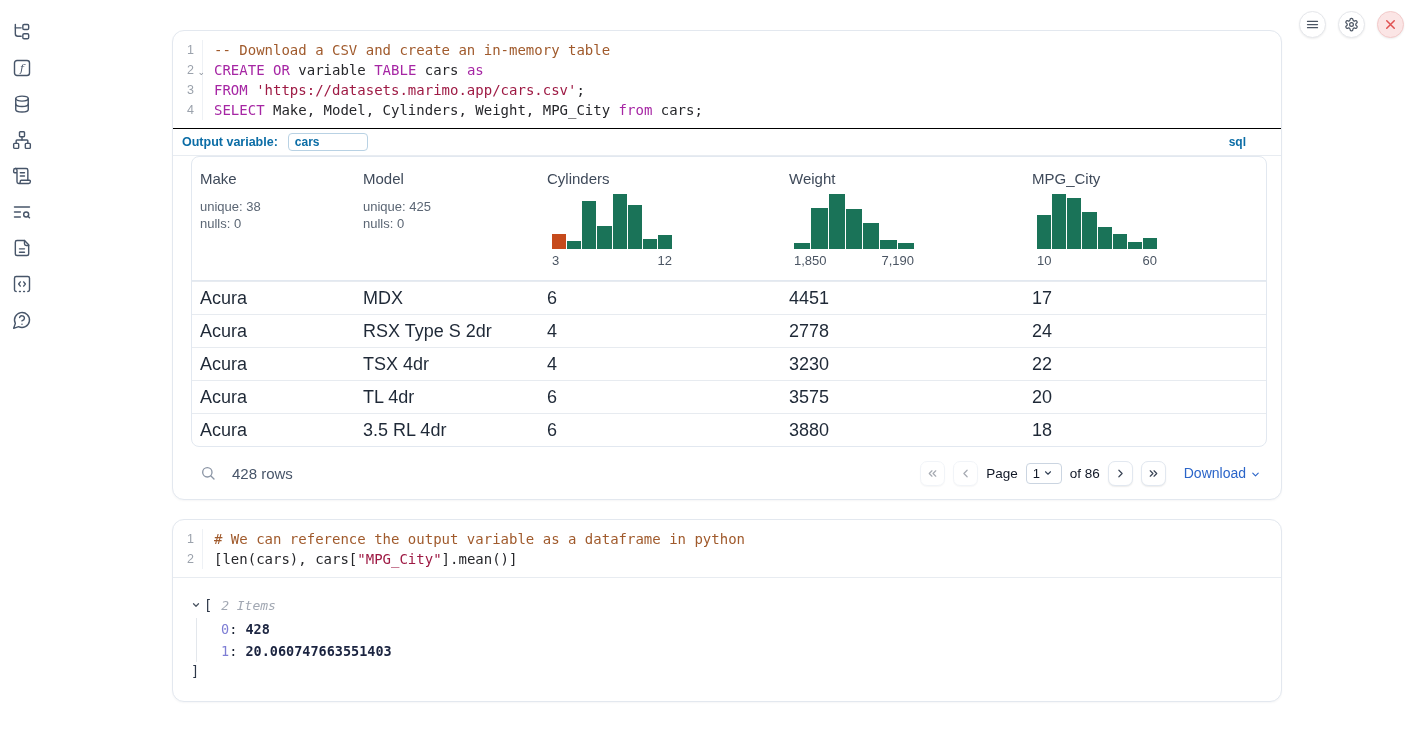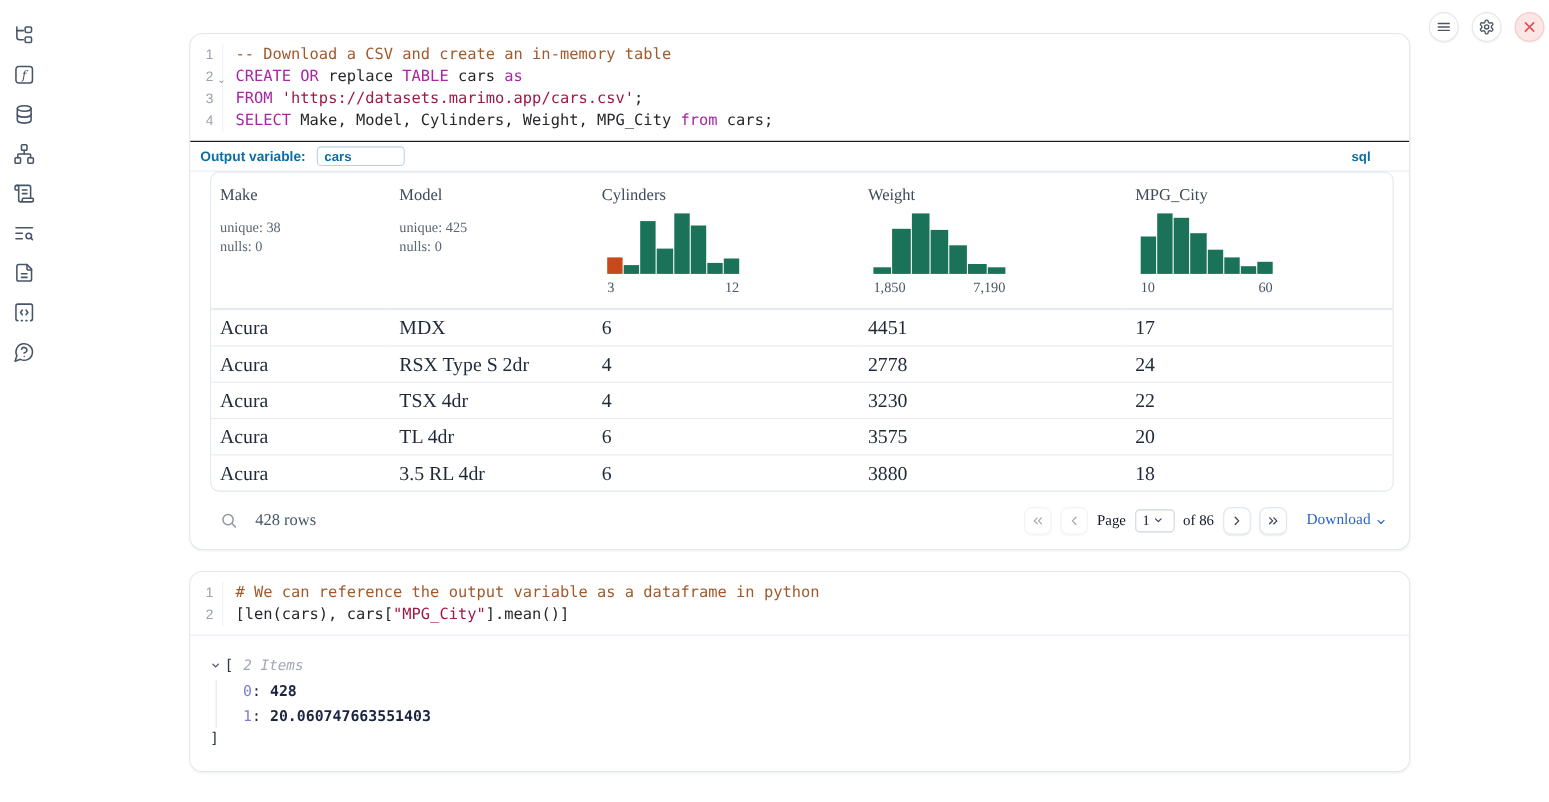--- a/index.html
+++ b/index.html
@@ -43,21 +43,21 @@
   .outvar-row { border-top:1px solid #000000; height:27px; display:flex;
                 align-items:center; padding-left:9px; }
   .outvar-label { color:#0b6da6; font-weight:bold; font-size:12.5px; }
   .outvar-input { margin-left:10px; width:80px; height:18px; border:1px solid #b9d2e4;
                   border-radius:4px; font-family:"Liberation Sans",sans-serif;
                   font-weight:bold; font-size:12px; color:#0b6da6; padding:0 6px; outline:none; }
   .lang-badge { margin-left:auto; margin-right:35px; color:#0b6da6;
                 font-weight:bold; font-size:12px; }
 
   
-  .output-section { border-top:1px solid #e8ecf1; padding:0 18px 0;font-family:Liberation Serif, serif; }
+  .output-section { border-top:1px solid #e8ecf1; padding:0 18px 0; }
   table.dtable { width:1074px; border:1px solid #e2e8f0; border-radius:8px;
                  border-collapse:separate; border-spacing:0; table-layout:fixed; }
   .dtable th { vertical-align:top; text-align:left; padding:13px 8px 6px;
                border-bottom:1px solid #e2e8f0; height:124px; font-weight:normal; }
   .col-name  { font-size:15px; color:#3f4a5a; }
   .col-stats { margin-top:11px; font-size:13px; color:#5b6674; line-height:17px; }
   .hist { width:120px; margin-left:5px; margin-top:7px; }
   .hist-bars { height:55px; display:flex; align-items:flex-end; gap:1px; }
   .hist-bar { flex:1 1 0; }
   .hist-labels { display:flex; justify-content:space-between; font-size:13px;
@@ -197,21 +197,21 @@
 <main class="main">
 
   <section class="cell">
     <div class="code-area" id="sql-code">
         <div class="code-line">
           <span class="gutter">1</span>
           <span class="code-text"><span class="tk-cm">-- Download a CSV and create an in-memory table</span></span>
         </div>
         <div class="code-line">
           <span class="gutter">2<span class="fold">⌄</span></span>
-          <span class="code-text"><span class="tk-k">CREATE</span><span> </span><span class="tk-k">OR</span><span> replace </span><span class="tk-k">TABLE</span><span> cars </span><span class="tk-k">as</span></span>
+          <span class="code-text"><span class="tk-k">CREATE</span><span> </span><span class="tk-k">OR</span><span> variable </span><span class="tk-k">TABLE</span><span> cars </span><span class="tk-k">as</span></span>
         </div>
         <div class="code-line">
           <span class="gutter">3</span>
           <span class="code-text"><span class="tk-k">FROM</span><span> </span><span class="tk-s">'https://datasets.marimo.app/cars.csv'</span><span>;</span></span>
         </div>
         <div class="code-line">
           <span class="gutter">4</span>
           <span class="code-text"><span class="tk-k">SELECT</span><span> Make, Model, Cylinders, Weight, MPG_City </span><span class="tk-k">from</span><span> cars;</span></span>
         </div>
       </div>

